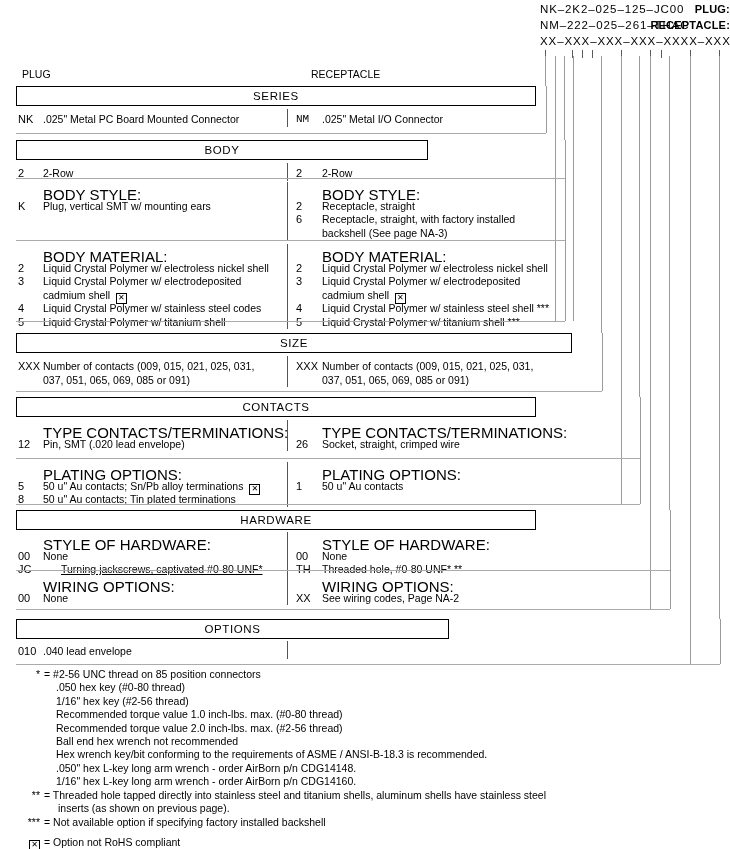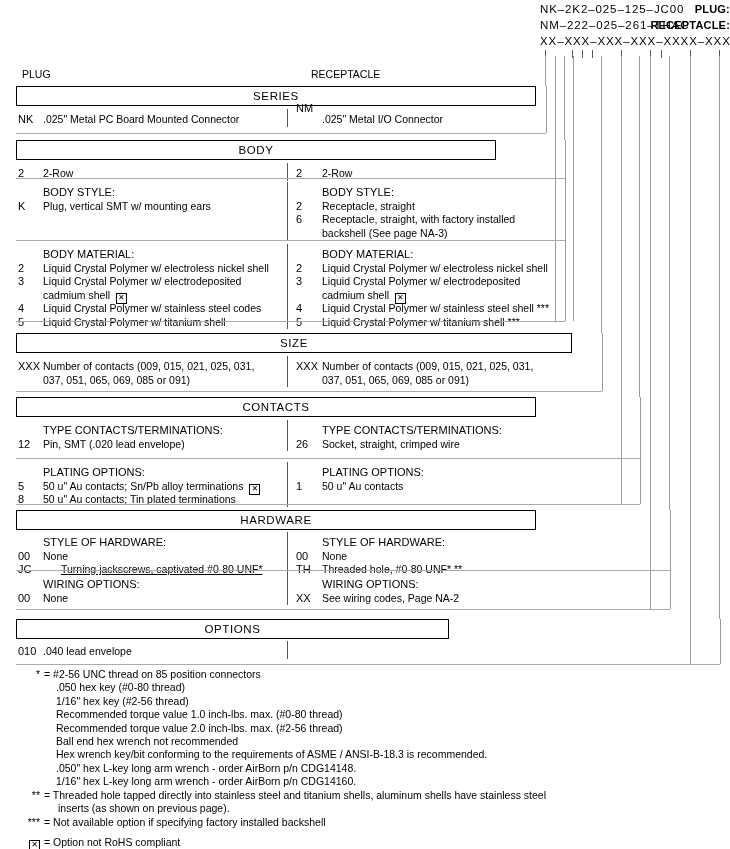--- a/index.html
+++ b/index.html
@@ -111,21 +111,21 @@
     font-size: 11px;
   }
   .desc {
     position: absolute;
     white-space: nowrap;
     font-size: 10.5px;
   }
   .subhead {
     position: absolute;
     white-space: nowrap;
-    font-size: 11px;
+    font-size: 15px;
   }
 
   
   #footnotes {
     position: absolute;
     left: 0;
     top: 668px;
     width: 730px;
   }
   .fn {
@@ -198,25 +198,25 @@
 <div id="brackets"></div>
 
 <div class="col-title" style="left:22px; top:68px;">PLUG</div>
 <div class="col-title" style="left:311px; top:68px;">RECEPTACLE</div>
 
 <div id="sections-root">
     <div class="banner" style="left: 16px; top: 86px; width: 520px;">SERIES</div>
     <div class="vdiv" style="left: 287px; top: 109px; height: 17.5px;"></div>
     <div class="code" style="left: 18px; top: 113px;">NK</div>
     <div class="desc" style="left: 43px; top: 113px;">.025" Metal PC Board Mounted Connector</div>
-    <div class="code" style="left: 296px; top: 102px;">NM</div>
+    <div class="code" style="left: 296px; top: 113px; font-family: Liberation Mono, monospace;">NM</div>
     <div class="desc" style="left: 322px; top: 113px;">.025" Metal I/O Connector</div>
     <div style="position: absolute; left: 16px; top: 133px; width: 530px; height: 1px; background: rgb(170, 170, 170);"></div>
     <div style="position: absolute; left: 546px; top: 86px; width: 1px; height: 47px; background: rgb(154, 154, 154);"></div>
-    <div class="banner" style="left: 16px; top: 140px; width: 480px;">BODY</div>
+    <div class="banner" style="left: 16px; top: 140px; width: 412px;">BODY</div>
     <div class="vdiv" style="left: 287px; top: 163px; height: 17.5px;"></div>
     <div class="code" style="left: 18px; top: 167px;">2</div>
     <div class="desc" style="left: 43px; top: 167px;">2-Row</div>
     <div class="code" style="left: 296px; top: 167px;">2</div>
     <div class="desc" style="left: 322px; top: 167px;">2-Row</div>
     <div style="position: absolute; left: 16px; top: 178px; width: 549px; height: 1px; background: rgb(170, 170, 170);"></div>
     <div class="vdiv" style="left: 287px; top: 182px; height: 58px;"></div>
     <div class="subhead" style="left: 43px; top: 186px;">BODY STYLE:</div>
     <div class="code" style="left: 18px; top: 199.5px;">K</div>
     <div class="desc" style="left: 43px; top: 199.5px;">Plug, vertical SMT w/ mounting ears</div>

